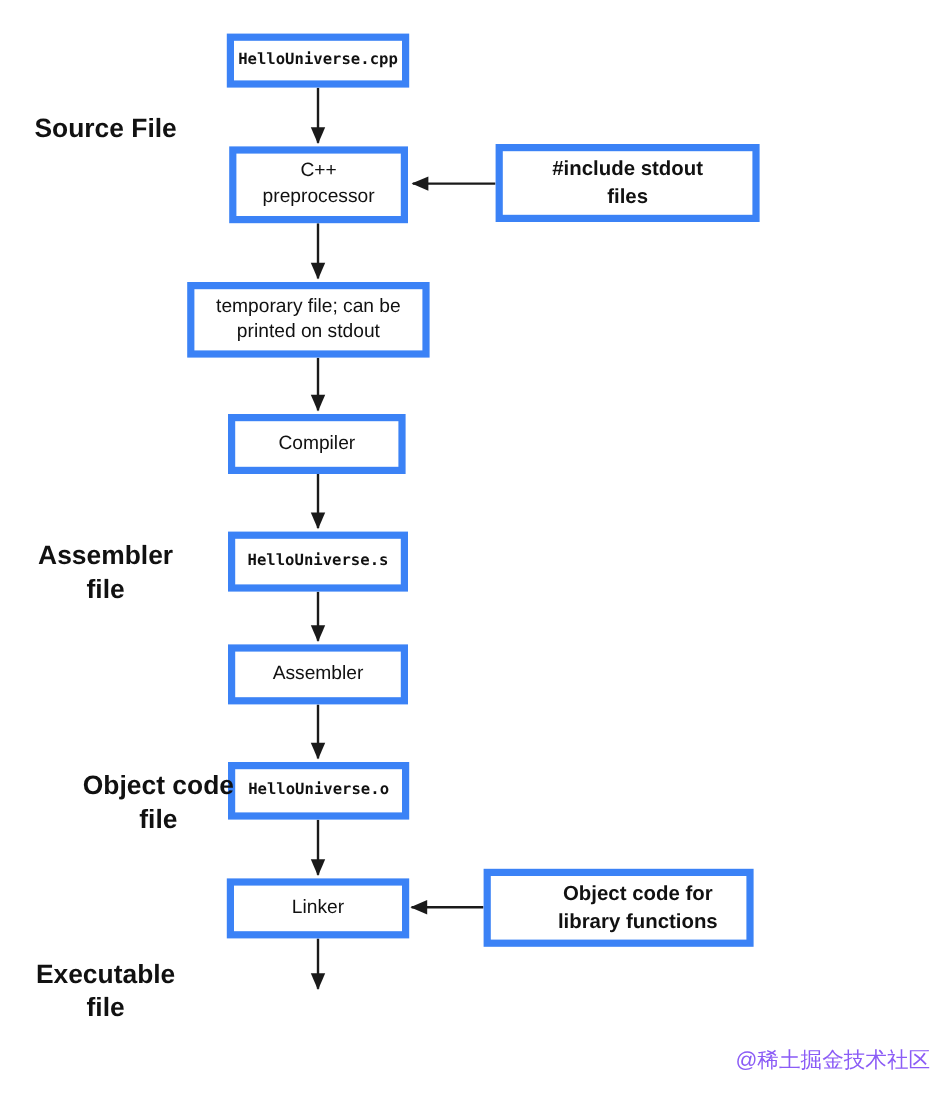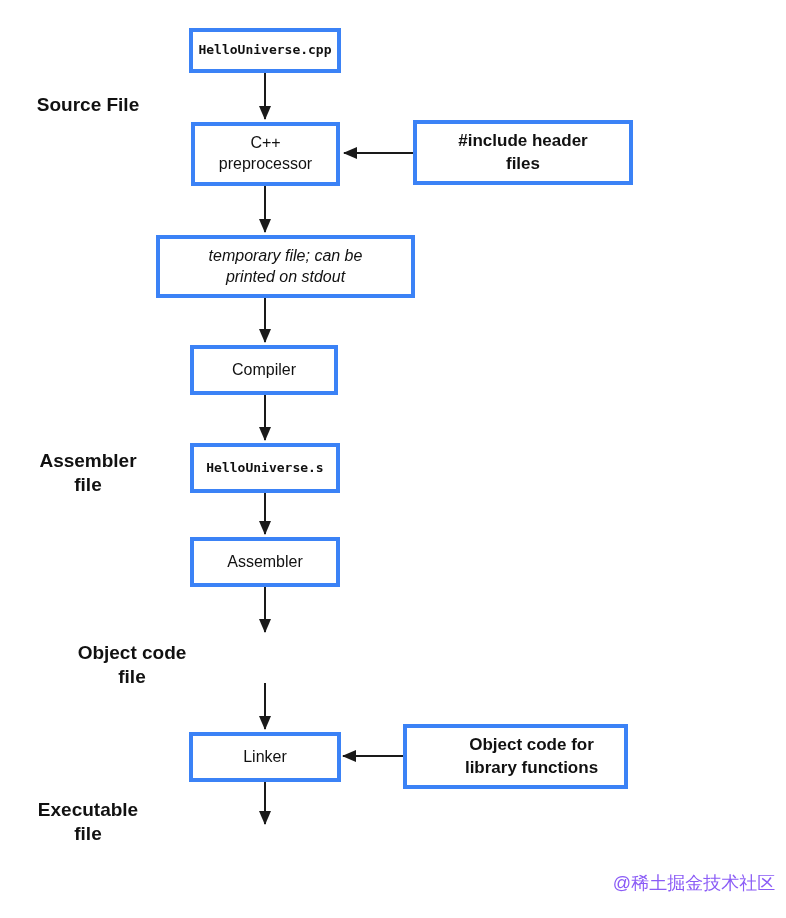--- a/index.html
+++ b/index.html
@@ -20,21 +20,21 @@
     position: absolute;
     left: 0;
     top: 0;
     width: 786px;
     height: 918px;
     z-index: 1;
   }
   .box {
     position: absolute;
     box-sizing: border-box;
-    border: 4px solid #3b82f6;
+    border: 6px solid #3b82f6;
     background: #ffffff;
     display: flex;
     align-items: center;
     justify-content: center;
     text-align: center;
     white-space: pre-line;
     z-index: 2;
     line-height: 1.3;
   }
   .box.mono {
@@ -49,30 +49,30 @@
   .box.annotation {
     font-size: 17px;
     font-weight: bold;
     line-height: 1.35;
   }
   .side-label {
     position: absolute;
     left: 0;
     width: 176px;
     text-align: center;
-    font-size: 19px;
+    font-size: 22px;
     font-weight: bold;
     white-space: pre-line;
     line-height: 1.28;
     z-index: 2;
   }
   #box-cpp        { left: 189px; top: 28px;  width: 152px; height: 45px; }
   #box-pre        { left: 191px; top: 122px; width: 149px; height: 64px; }
   #box-inc        { left: 413px; top: 120px; width: 220px; height: 65px; }
-  #box-tmp        { left: 156px; top: 235px; width: 259px; height: 63px; font-style: italic; }
+  #box-tmp        { left: 156px; top: 235px; width: 202px; height: 63px; }
   #box-compiler   { left: 190px; top: 345px; width: 148px; height: 50px; }
   #box-asm-file   { left: 190px; top: 443px; width: 150px; height: 50px; }
   #box-assembler  { left: 190px; top: 537px; width: 150px; height: 50px; }
   #box-obj        { left: 190px; top: 635px; width: 151px; height: 48px; }
   #box-linker     { left: 189px; top: 732px; width: 152px; height: 50px; }
   #box-lib        { left: 403px; top: 724px; width: 225px; height: 65px; padding-left: 32px; }
   #box-exe        { left: 189px; top: 827px; width: 150px; height: 50px; }
   #lbl-source     { top: 93px; }
   #lbl-assembler  { top: 449px; }
   #lbl-object     { top: 641px; padding-left: 44px; }
@@ -109,32 +109,33 @@
     <line x1="265" y1="683" x2="265" y2="729" stroke="#1a1a1a" stroke-width="2" marker-end="url(#arrowhead)"></line>
     <line x1="403" y1="756" x2="343" y2="756" stroke="#1a1a1a" stroke-width="2" marker-end="url(#arrowhead)"></line>
     <line x1="265" y1="782" x2="265" y2="824" stroke="#1a1a1a" stroke-width="2" marker-end="url(#arrowhead)"></line>
   </svg>
 
   <div id="box-cpp" class="box mono">HelloUniverse.cpp</div>
 
   <div id="box-pre" class="box process">C++
 preprocessor</div>
 
-  <div id="box-inc" class="box annotation">#include header
+  <div id="box-inc" class="box annotation">#include stdout
 files</div>
 
   <div id="box-tmp" class="box process">temporary file; can be
 printed on stdout</div>
 
   <div id="box-compiler" class="box process">Compiler</div>
 
   <div id="box-asm-file" class="box mono">HelloUniverse.s</div>
 
   <div id="box-assembler" class="box process">Assembler</div>
 
+  <div id="box-obj" class="box mono">HelloUniverse.o</div>
 
   <div id="box-linker" class="box process">Linker</div>
 
   <div id="box-lib" class="box annotation">Object code for
 library functions</div>
 
 
   <div id="lbl-source" class="side-label">Source File</div>
 
   <div id="lbl-assembler" class="side-label">Assembler

